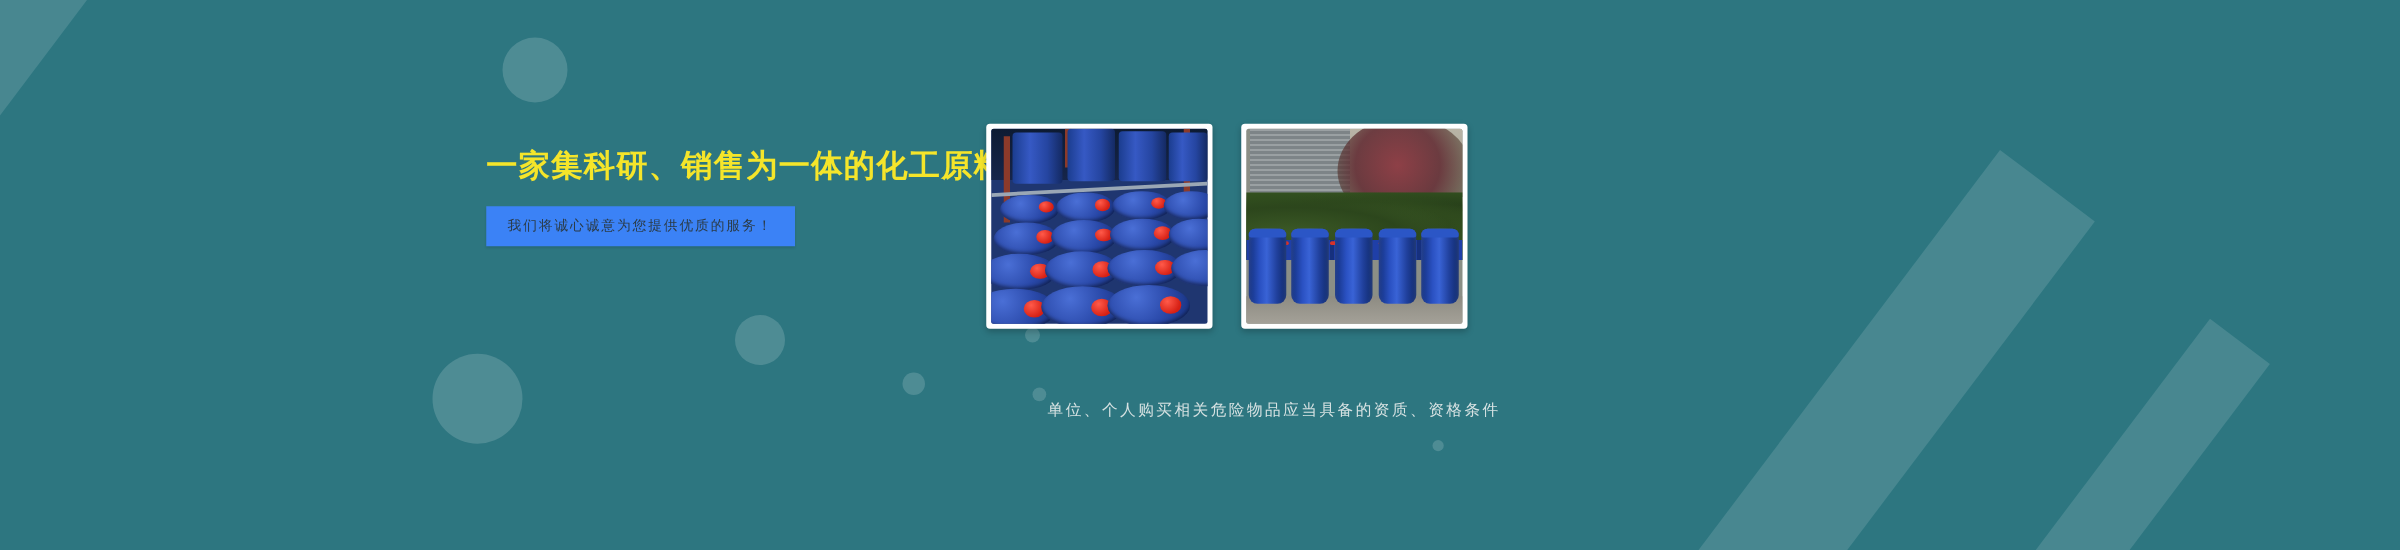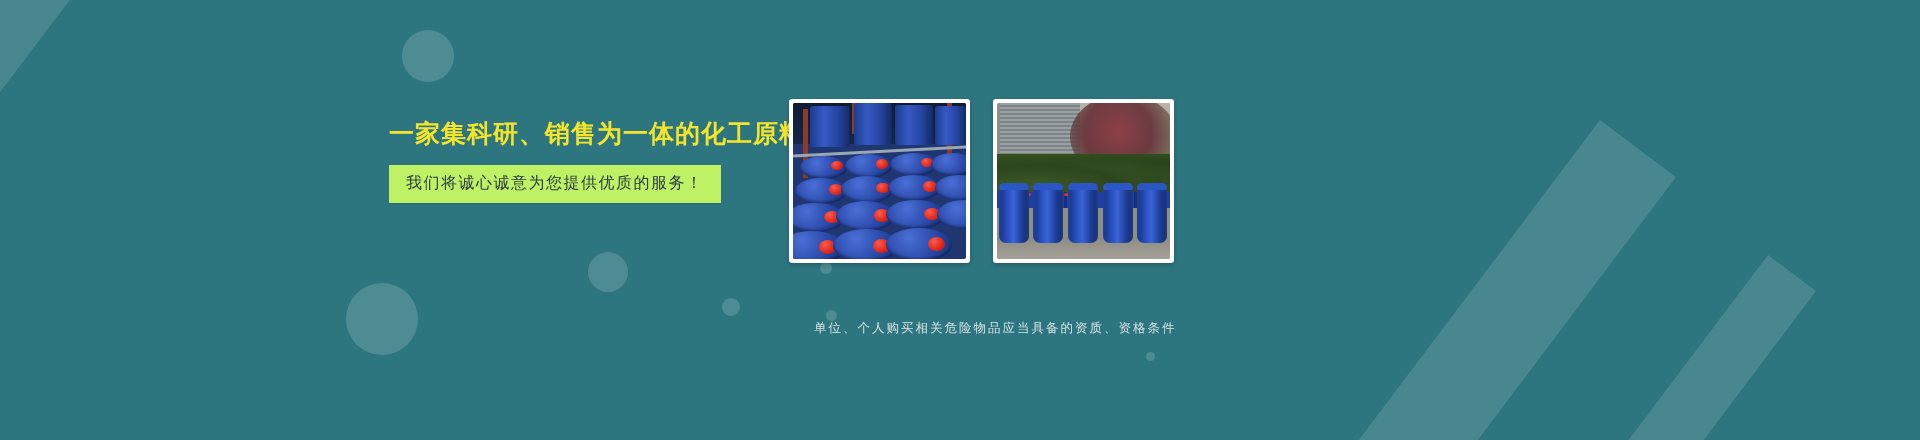--- a/index.html
+++ b/index.html
@@ -40,22 +40,22 @@
   #headline{
     color:#f5e52a;font-size:25px;font-weight:bold;
     letter-spacing:1px;line-height:1.25;white-space:nowrap;
     margin:0 0 16px 0;
   }
   #subline{
     color:#ffffff;font-size:15px;letter-spacing:1px;
     white-space:nowrap;margin:0 0 22px 0;
   }
   #cta{
-    display:inline-block;background:#bef264;color:#2b3b46;
-    font-size:16px;letter-spacing:1.5px;
+    display:inline-block;background:#3b82f6;color:#2b3b46;
+    font-size:11px;letter-spacing:1.5px;
     padding:8px 17px 9px 17px;border:none;
     box-shadow:0 1px 2px rgba(0,0,0,0.12);
     cursor:pointer;white-space:nowrap;
   }
 
   
   .card{
     position:absolute;background:#ffffff;padding:4px;
     border-radius:3px;box-shadow:0 2px 5px rgba(0,0,0,0.22);
   }
@@ -99,21 +99,21 @@
   .ph-drums-outdoor .bcap{position:absolute;width:5px;height:3px;border-radius:2px;background:#d8322a;}
   .ph-drums-outdoor .barrel{position:absolute;bottom:10%;width:30px;height:60px;
     border-radius:5px 5px 7px 7px;
     background:linear-gradient(90deg,#13307e 0%,#2a51c2 30%,#3963d6 48%,#20409c 75%,#102a6b 100%);
     box-shadow:inset 0 3px 4px rgba(255,255,255,0.18);}
   .ph-drums-outdoor .barrel:after{content:"";position:absolute;left:0;top:0;width:100%;height:7px;
     border-radius:5px 5px 2px 2px;background:#2b56c6;}
 
   
   #caption{
-    position:absolute;left:814px;top:320px;
+    position:absolute;left:838px;top:320px;
     color:#d7e2e2;font-size:12.5px;letter-spacing:2px;white-space:nowrap;
   }
 </style>
 </head>
 <body>
 
 <div id="banner">
 
   <div class="stripe stripe-a"></div>
   <div class="stripe stripe-b"></div>

